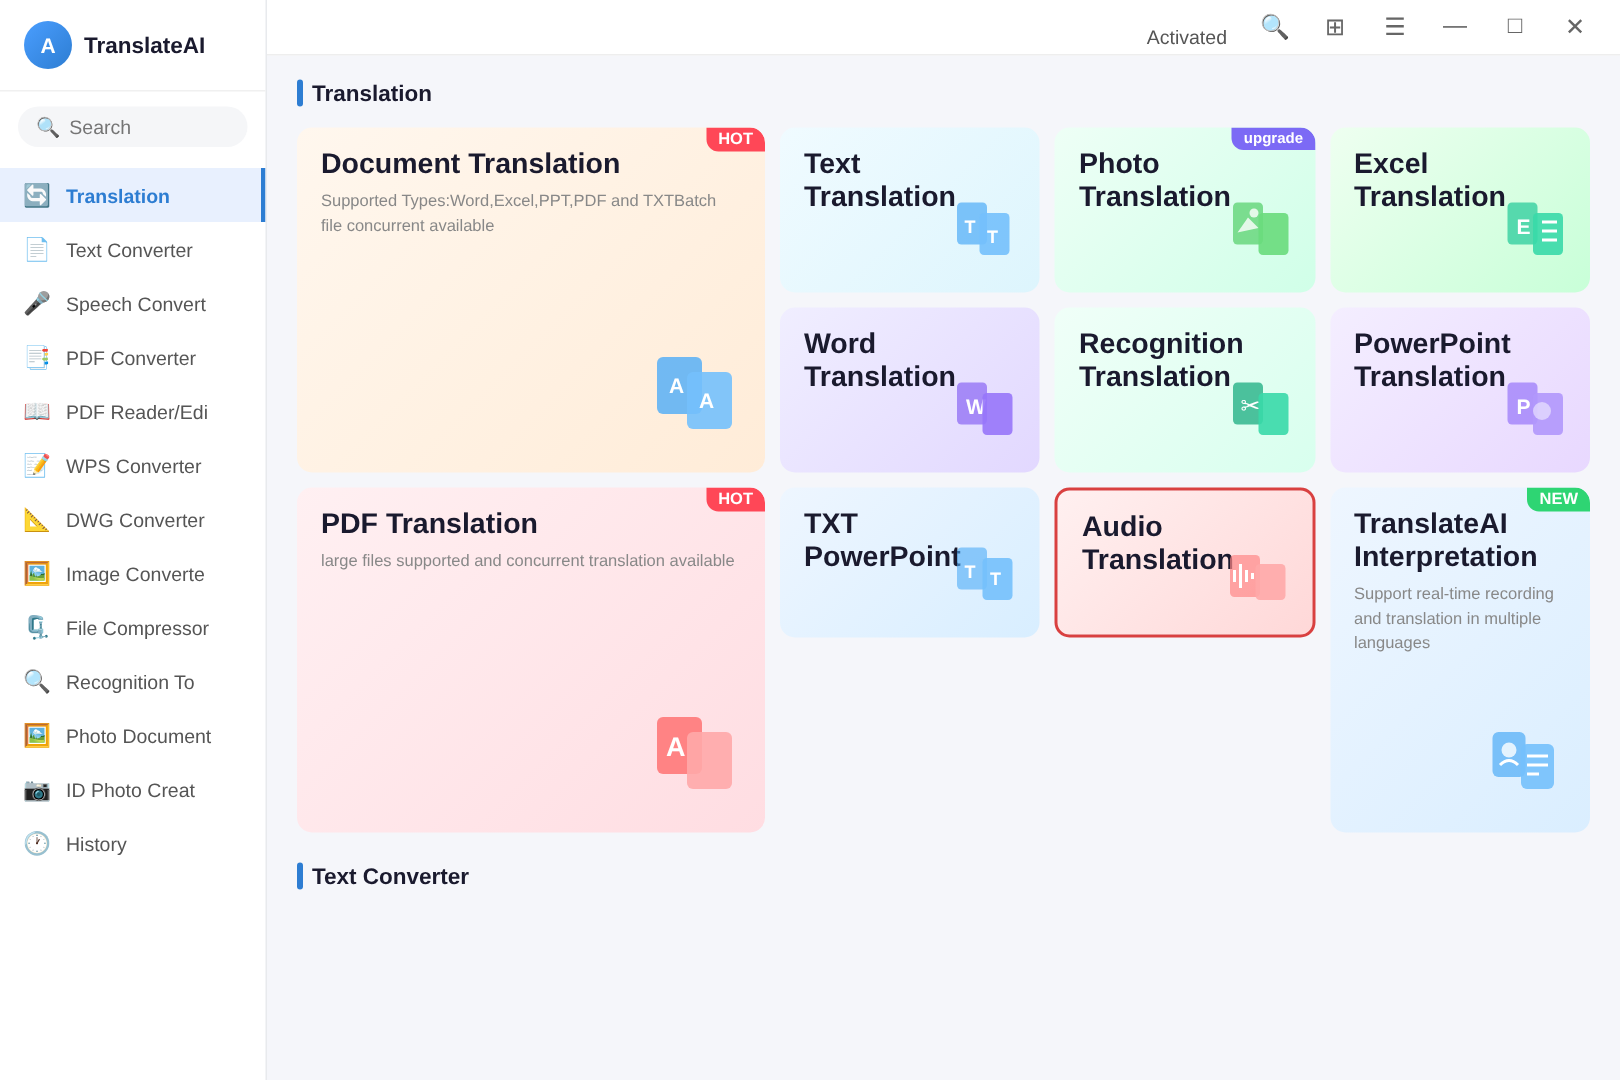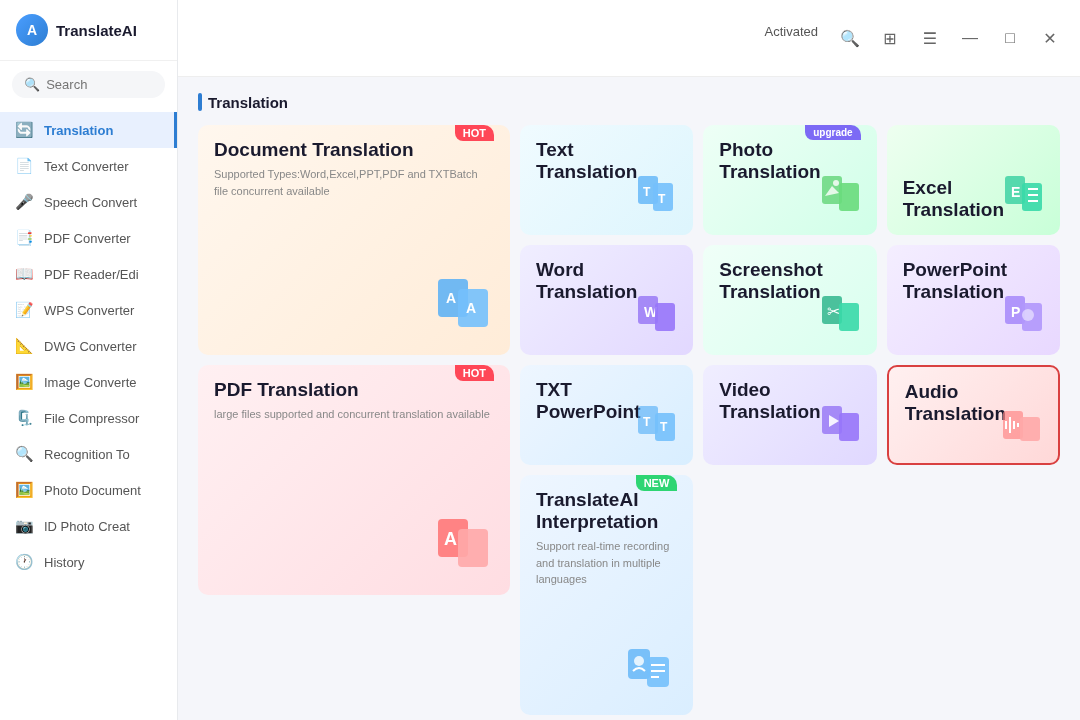--- a/index.html
+++ b/index.html
@@ -69,22 +69,22 @@
     
     .main {
       flex: 1;
       background: #f5f6fa;
       overflow-y: auto;
       padding: 0;
     }
 
     
     .title-bar {
-      display: flex; align-items: flex-start; justify-content: flex-end;
-      padding: 24px 16px;
+      display: flex; align-items: flex-end; justify-content: flex-end;
+      padding: 4px 16px;
       background: #fff;
       border-bottom: 1px solid #eee;
       gap: 12px;
     }
     .activated-badge {
       font-size: 13px; color: #555; margin-right: 6px;
     }
     .title-btn {
       width: 28px; height: 28px;
       display: flex; align-items: center; justify-content: center;
@@ -104,21 +104,21 @@
     .section-title::before {
       content: '';
       display: inline-block;
       width: 4px; height: 18px;
       background: #2d7dd2;
       border-radius: 2px;
     }
 
     .card-badge {
       position: absolute;
-      top: 0; right: 16px;
+      top: 0; right: 0;
       padding: 2px 8px;
       font-size: 11px; font-weight: 700;
       border-radius: 0 10px 0 8px;
       color: white;
     }
     .badge-hot { background: #ff4757; }
     .badge-new { background: #2ed573; }
     .badge-upgrade { background: #7c6af5; }
 
     
@@ -287,21 +287,21 @@
         <div class="tc-icon">
           <svg width="50" height="50" viewBox="0 0 50 50">
             <rect x="5" y="5" width="20" height="28" rx="3" fill="#51cf66" opacity="0.7"></rect>
             <polygon points="8,25 15,15 22,22" fill="white" opacity="0.8"></polygon>
             <circle cx="19" cy="12" r="3" fill="white" opacity="0.8"></circle>
             <rect x="22" y="12" width="20" height="28" rx="3" fill="#69db7c" opacity="0.9"></rect>
           </svg>
         </div>
       </div>
 
-      <div class="tc-card bg-excel" style="min-height:100px;justify-content:flex-end;">
+      <div class="tc-card bg-excel" style="min-height:100px;">
         <div class="tc-title">Excel Translation</div>
         <div class="tc-icon">
           <svg width="50" height="50" viewBox="0 0 50 50">
             <rect x="5" y="5" width="20" height="28" rx="3" fill="#20c997" opacity="0.7"></rect>
             <text x="11" y="26" font-size="14" fill="white" font-weight="bold">E</text>
             <rect x="22" y="12" width="20" height="28" rx="3" fill="#38d9a9" opacity="0.9"></rect>
             <line x1="28" y1="18" x2="38" y2="18" stroke="white" stroke-width="2"></line>
             <line x1="28" y1="24" x2="38" y2="24" stroke="white" stroke-width="2"></line>
             <line x1="28" y1="30" x2="38" y2="30" stroke="white" stroke-width="2"></line>
           </svg>
@@ -313,21 +313,21 @@
         <div class="tc-icon">
           <svg width="50" height="50" viewBox="0 0 50 50">
             <rect x="5" y="5" width="20" height="28" rx="3" fill="#7950f2" opacity="0.6"></rect>
             <text x="11" y="26" font-size="14" fill="white" font-weight="bold">W</text>
             <rect x="22" y="12" width="20" height="28" rx="3" fill="#9775fa" opacity="0.9"></rect>
           </svg>
         </div>
       </div>
 
       <div class="tc-card bg-screenshot" style="min-height:100px;">
-        <div class="tc-title">Screenshot Translation</div>
+        <div class="tc-title">Recognition Translation</div>
         <div class="tc-icon">
           <svg width="50" height="50" viewBox="0 0 50 50">
             <rect x="5" y="5" width="20" height="28" rx="3" fill="#0ca678" opacity="0.7"></rect>
             <text x="10" y="26" font-size="16" fill="white">✂</text>
             <rect x="22" y="12" width="20" height="28" rx="3" fill="#38d9a9" opacity="0.9"></rect>
           </svg>
         </div>
       </div>
 
       <div class="tc-card bg-ppt" style="min-height:100px;align-items:center;">
@@ -362,30 +362,20 @@
         <div class="tc-icon">
           <svg width="50" height="50" viewBox="0 0 50 50">
             <rect x="5" y="5" width="20" height="28" rx="3" fill="#4dabf7" opacity="0.6"></rect>
             <text x="10" y="25" font-size="12" fill="white" font-weight="bold">T</text>
             <rect x="22" y="12" width="20" height="28" rx="3" fill="#74c0fc" opacity="0.9"></rect>
             <text x="27" y="30" font-size="12" fill="white" font-weight="bold">T</text>
           </svg>
         </div>
       </div>
 
-      <div class="tc-card bg-video" style="min-height:100px;">
-        <div class="tc-title">Video Translation</div>
-        <div class="tc-icon">
-          <svg width="50" height="50" viewBox="0 0 50 50">
-            <rect x="5" y="5" width="20" height="28" rx="3" fill="#7950f2" opacity="0.6"></rect>
-            <polygon points="12,14 12,26 22,20" fill="white" opacity="0.9"></polygon>
-            <rect x="22" y="12" width="20" height="28" rx="3" fill="#9775fa" opacity="0.9"></rect>
-          </svg>
-        </div>
-      </div>
 
       <div class="tc-card bg-audio selected-card" style="min-height:100px;">
         <div class="tc-title">Audio Translation</div>
         <div class="tc-icon">
           <svg width="50" height="50" viewBox="0 0 50 50">
             <rect x="5" y="12" width="20" height="28" rx="3" fill="#ff8787" opacity="0.7"></rect>
             <line x1="8" y1="22" x2="8" y2="30" stroke="white" stroke-width="2"></line>
             <line x1="12" y1="18" x2="12" y2="34" stroke="white" stroke-width="2"></line>
             <line x1="16" y1="22" x2="16" y2="30" stroke="white" stroke-width="2"></line>
             <line x1="20" y1="24" x2="20" y2="28" stroke="white" stroke-width="2"></line>

